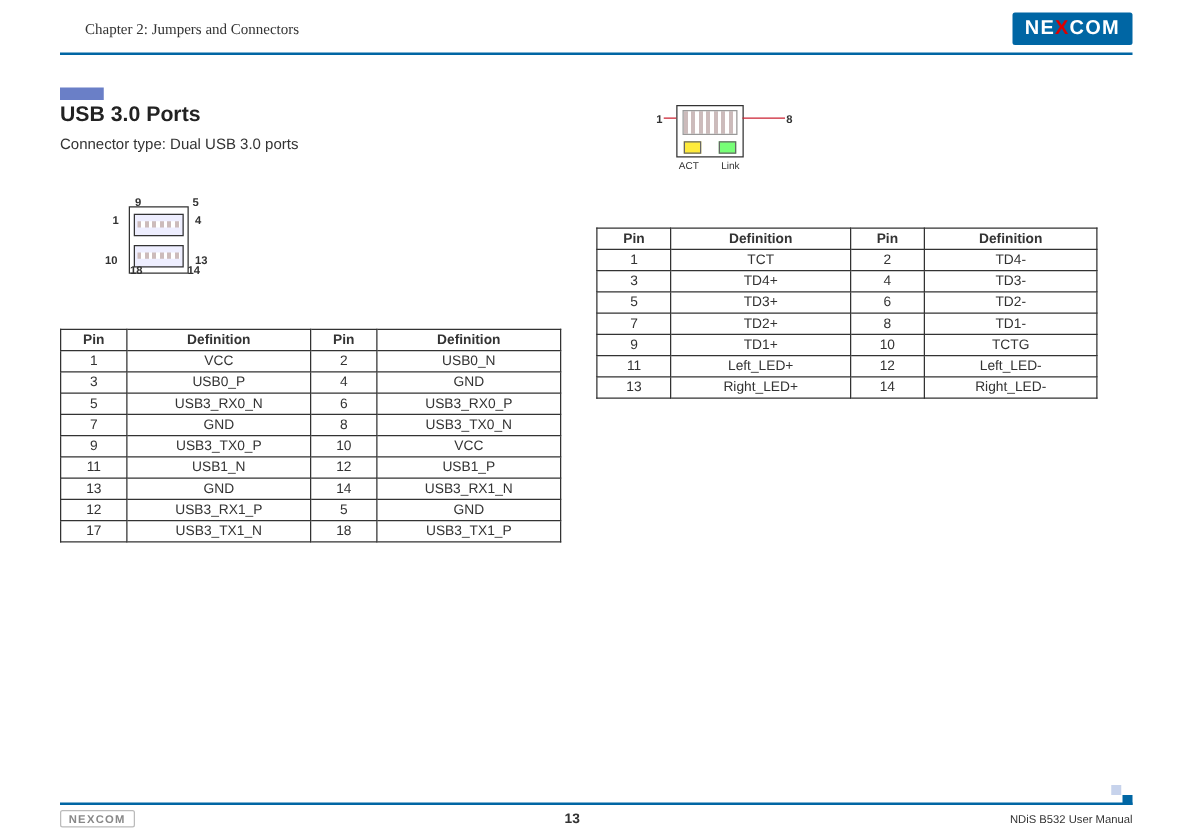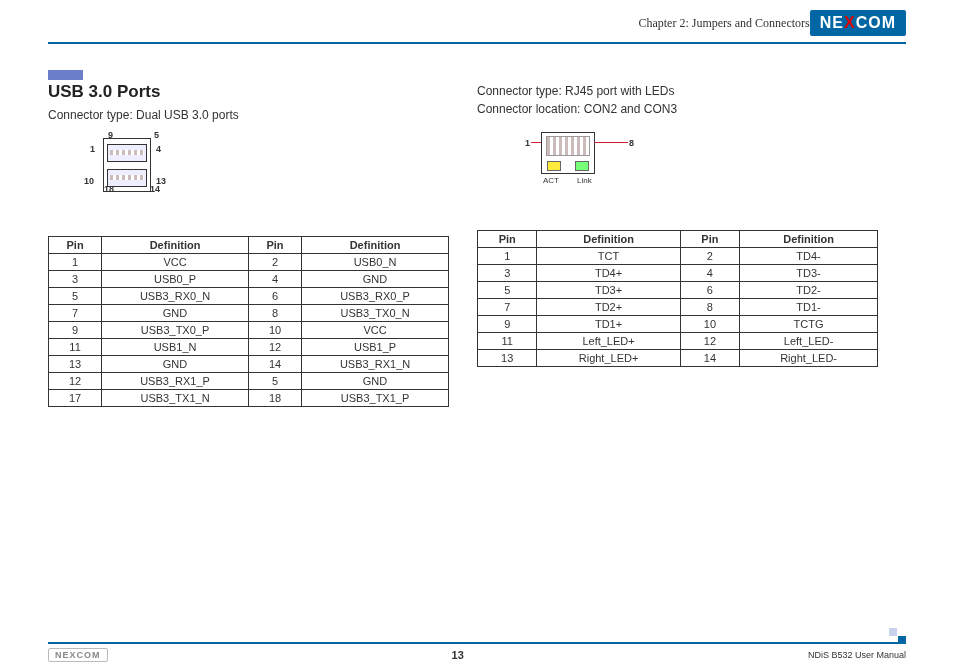--- a/index.html
+++ b/index.html
@@ -1,25 +1,25 @@
 <!DOCTYPE html>
 <html><head>
 <meta charset="utf-8">
 <style>
 body{margin:0;font-family:"Segoe UI",Arial,sans-serif;color:#333;width:954px;height:672px;position:relative;background:#fff}
-.header{display:flex;justify-content:flex-end;align-items:center;padding:10px 48px 0 36px}
+.header{display:flex;justify-content:space-between;align-items:center;padding:10px 48px 0 68px}
 .chapter{font-size:12px;font-family:Georgia,serif}
 .logo{background:#0066a4;color:#fff;font-weight:bold;padding:4px 10px;font-size:16px;border-radius:2px;letter-spacing:1px;font-family:Arial,sans-serif}
 .logo .x{color:#d00}
 .rule{margin:6px 48px 0 48px;border-top:2px solid #0066a4;position:relative}
 .tabL{position:absolute;left:0;top:26px;width:35px;height:10px;background:#6a7fc7}
 .content{display:flex;padding:38px 76px 0 48px;gap:28px}
 .col{flex:1}
 h2{font-family:Verdana,Arial,sans-serif;font-size:17px;font-weight:bold;margin:0 0 4px 0;color:#222}
-.sub{font-size:12px;line-height:1.5;margin-bottom:12px}
+.sub{font-size:12px;line-height:1.5;margin-bottom:39px}
 .diagram{height:70px;margin-bottom:30px;position:relative}
 
 .usb-box{position:absolute;left:55px;top:2px;width:46px;height:52px;border:1px solid #333}
 .usb-port{position:absolute;left:3px;width:38px;height:16px;border:1px solid #333;background:#eef}
 .usb-port.top{top:5px}.usb-port.bot{top:30px}
 .usb-port::before{content:"";position:absolute;left:2px;right:2px;top:5px;height:5px;background:repeating-linear-gradient(90deg,#cbb 0 3px,#fff 3px 6px)}
 .lbl{position:absolute;font-size:9px;font-weight:bold}
 
 .lan-box{position:absolute;left:64px;top:2px;width:52px;height:40px;border:1px solid #333}
 .lan-inner{position:absolute;left:4px;right:4px;top:3px;height:18px;background:repeating-linear-gradient(90deg,#cbb 0 3px,#fff 3px 6px);border:1px solid #999}
@@ -131,24 +131,20 @@
             <td>17</td>
             <td>USB3_TX1_N</td>
             <td>18</td>
             <td>USB3_TX1_P</td>
           </tr>
         </tbody>
     </table>
   </div>
 
   <div class="col">
-    <div class="sub">
-      <div>Connector type: RJ45 port with LEDs</div>
-      <div>Connector location: CON2 and CON3</div>
-    </div>
     <div class="diagram">
       <div class="lan-box">
           <div class="lan-inner"></div>
           <div class="led l"></div>
           <div class="led r"></div>
         </div>
       <span class="lbl" style="left:48px;top:8px">1</span>
       <span class="lbl" style="left:152px;top:8px">8</span>
       <span class="pinline" style="left:54px;top:12px;width:10px;height:1px"></span>
       <span class="pinline" style="left:117px;top:12px;width:34px;height:1px"></span>

